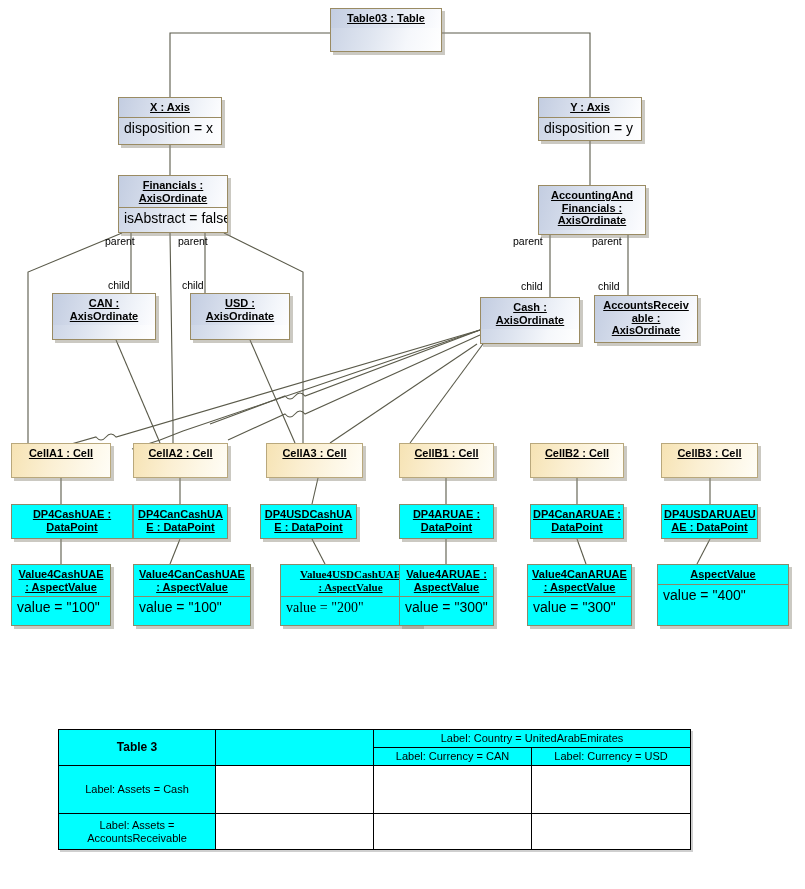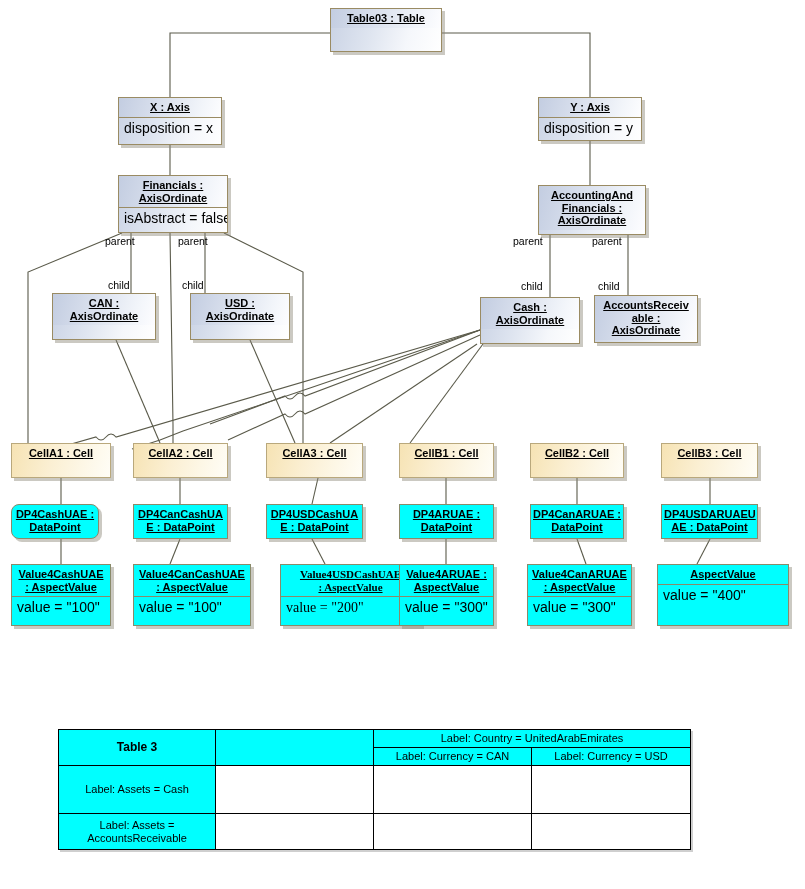--- a/index.html
+++ b/index.html
@@ -243,33 +243,33 @@
       <div class="node yellow" style="left: 530px; top: 443px; width: 94px; height: 35px;">
         <div class="hdr">
           <div><span class="t">CellB2 : Cell</span></div>
         </div>
       </div>
       <div class="node yellow" style="left: 661px; top: 443px; width: 97px; height: 35px;">
         <div class="hdr">
           <div><span class="t">CellB3 : Cell</span></div>
         </div>
       </div>
-      <div class="node cyan" style="left: 11px; top: 504px; width: 88px; height: 35px; border-radius: 8px;">
+      <div class="node cyan" style="left: 11px; top: 504px; width: 122px; height: 35px;">
         <div class="hdr">
           <div><span class="t">DP4CashUAE :</span></div>
           <div><span class="t">DataPoint</span></div>
         </div>
       </div>
       <div class="node cyan" style="left: 133px; top: 504px; width: 95px; height: 35px;">
         <div class="hdr">
           <div><span class="t">DP4CanCashUA</span></div>
           <div><span class="t">E : DataPoint</span></div>
         </div>
       </div>
-      <div class="node cyan" style="left: 266px; top: 504px; width: 97px; height: 35px;">
+      <div class="node cyan" style="left: 260px; top: 504px; width: 97px; height: 35px;">
         <div class="hdr">
           <div><span class="t">DP4USDCashUA</span></div>
           <div><span class="t">E : DataPoint</span></div>
         </div>
       </div>
       <div class="node cyan" style="left: 399px; top: 504px; width: 95px; height: 35px;">
         <div class="hdr">
           <div><span class="t">DP4ARUAE :</span></div>
           <div><span class="t">DataPoint</span></div>
         </div>

